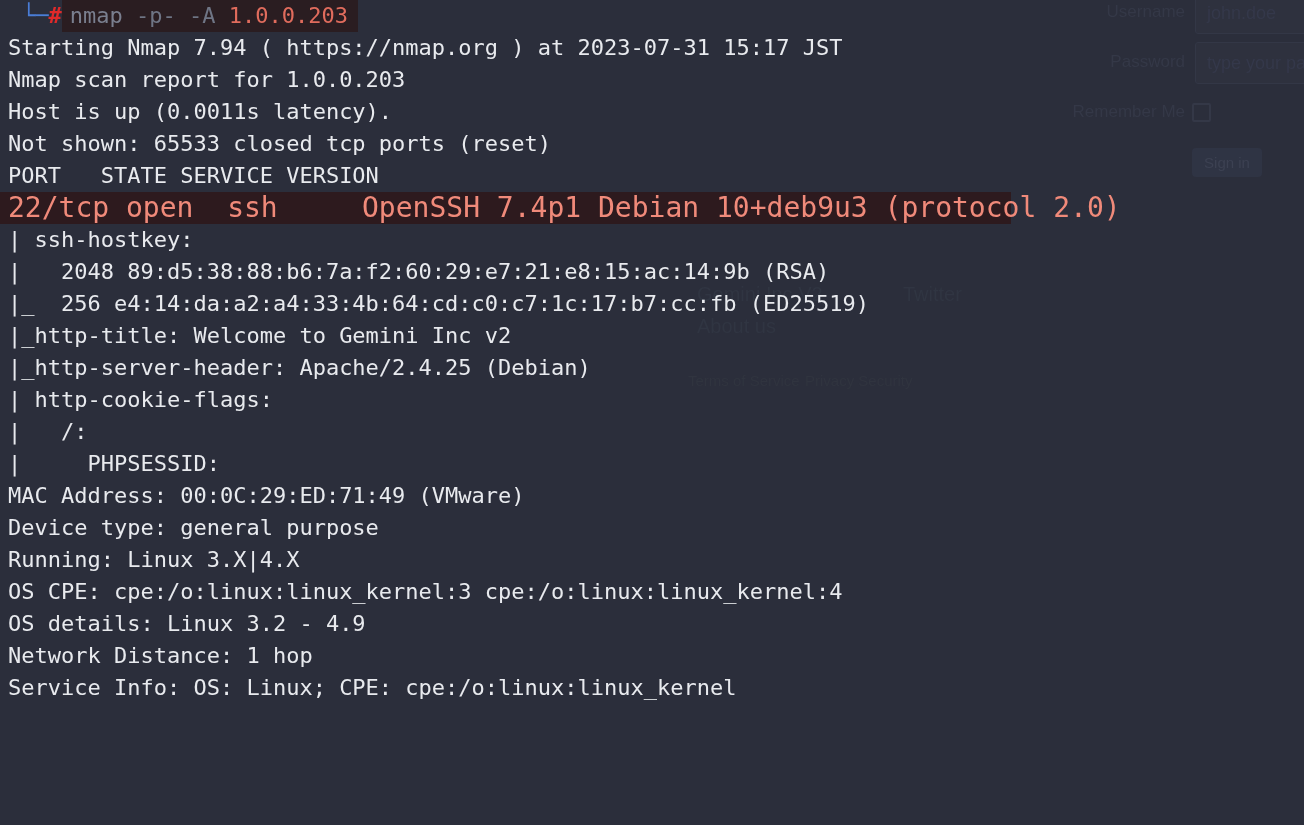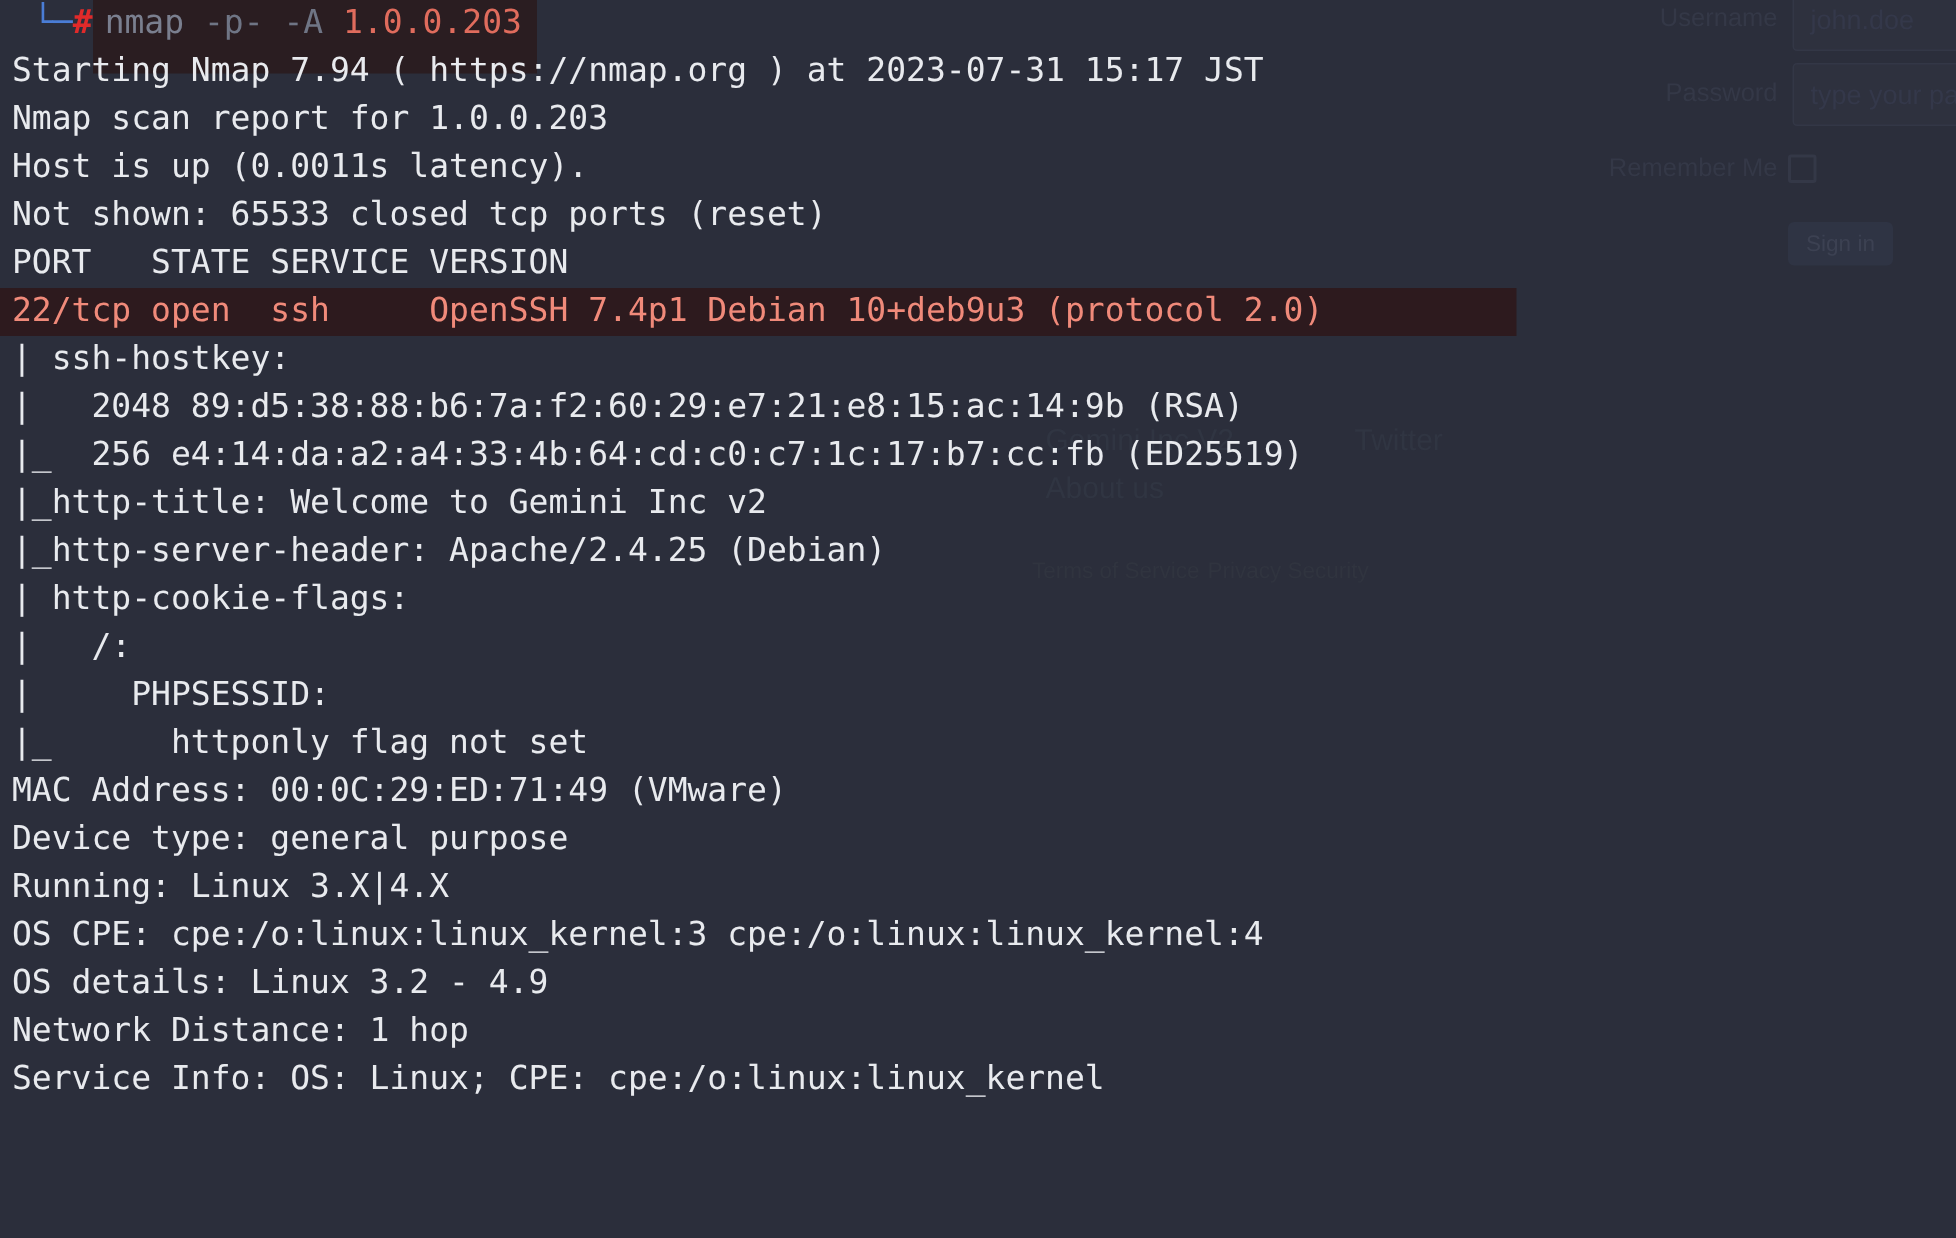--- a/index.html
+++ b/index.html
@@ -109,34 +109,34 @@
   .prompt-hash {
     display: inline-block;
     color: #e02a2a;
     font-weight: bold;
     font-size: 22px;
     vertical-align: top;
   }
   .cmd-wrap {
     display: inline-block;
     background: #2a1d21;
-    padding: 0 10px 17px 8px;
+    padding: 0 10px 0 8px;
     vertical-align: top;
     height: 32px;
   }
   .cmd-name { color: #7a7f8f; }
   .cmd-flag { color: #6f7585; }
   .cmd-target { color: #e06c5d; }
 
   
   .port-row {
     position: relative;
     height: 32px;
     line-height: 32px;
-    font-size: 22px;
+    font-size: 28px;
     white-space: pre;
     padding-left: 8px;
     box-sizing: border-box;
     color: #f08a7a;
   }
   .port-hl {
     position: absolute;
     left: 0;
     top: 0;
     height: 32px;
@@ -185,21 +185,20 @@
   <div class="term-line">| ssh-hostkey:</div>
   <div class="term-line">|   2048 89:d5:38:88:b6:7a:f2:60:29:e7:21:e8:15:ac:14:9b (RSA)</div>
   <div class="term-line">|_  256 e4:14:da:a2:a4:33:4b:64:cd:c0:c7:1c:17:b7:cc:fb (ED25519)</div>
 
 
   <div class="term-line">|_http-title: Welcome to Gemini Inc v2</div>
   <div class="term-line">|_http-server-header: Apache/2.4.25 (Debian)</div>
   <div class="term-line">| http-cookie-flags:</div>
   <div class="term-line">|   /:</div>
   <div class="term-line">|     PHPSESSID:</div>
-  <div class="term-line">|_      httponly flag not set</div>
 
   <div class="term-line">MAC Address: 00:0C:29:ED:71:49 (VMware)</div>
   <div class="term-line">Device type: general purpose</div>
   <div class="term-line">Running: Linux 3.X|4.X</div>
   <div class="term-line">OS CPE: cpe:/o:linux:linux_kernel:3 cpe:/o:linux:linux_kernel:4</div>
   <div class="term-line">OS details: Linux 3.2 - 4.9</div>
   <div class="term-line">Network Distance: 1 hop</div>
   <div class="term-line">Service Info: OS: Linux; CPE: cpe:/o:linux:linux_kernel</div>
 </div>
 

